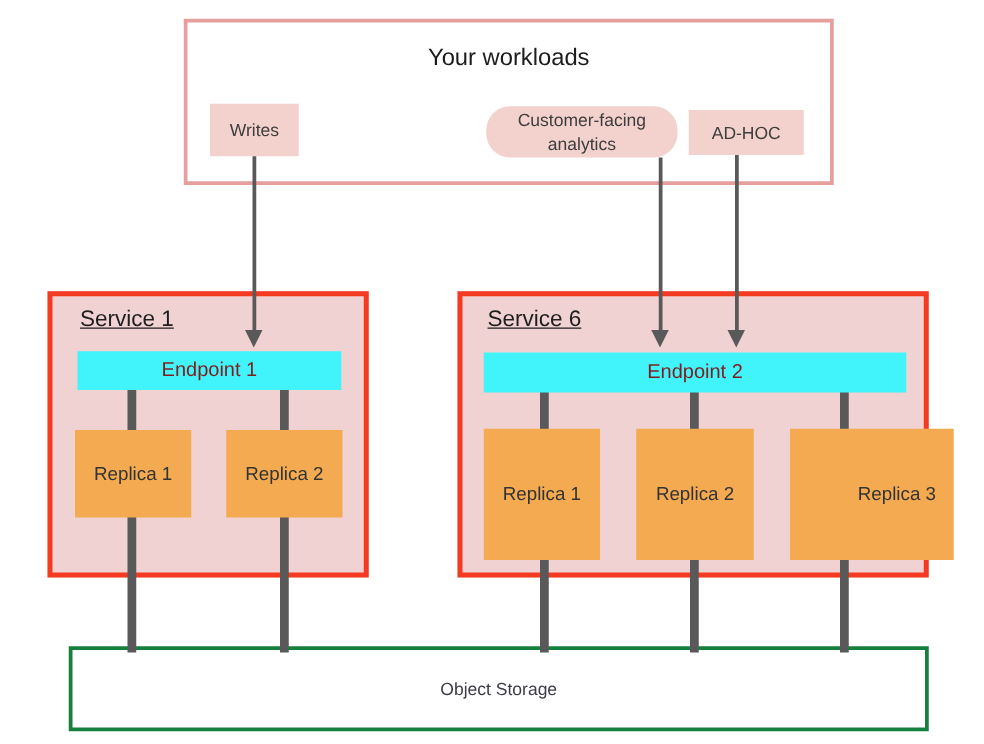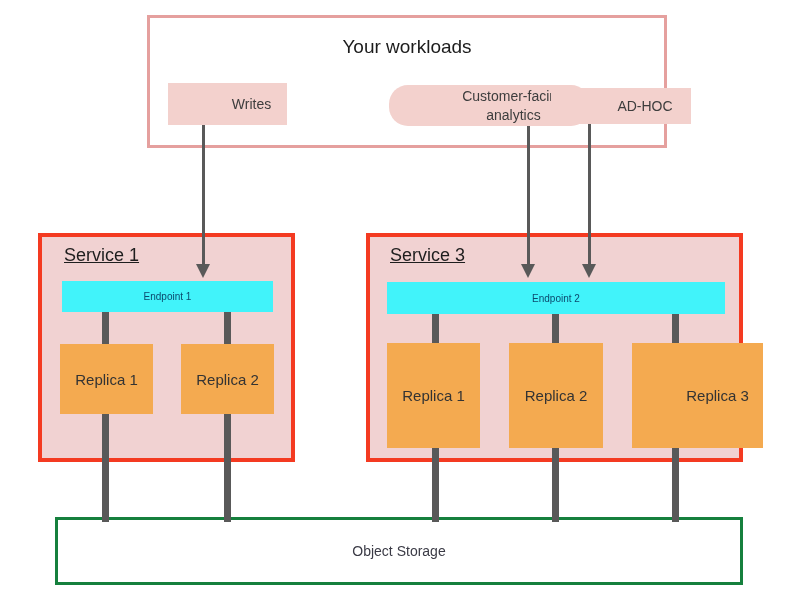--- a/index.html
+++ b/index.html
@@ -9,21 +9,21 @@
   .abs{position:absolute;}
 
   
   .workloads-box{left:147px;top:15px;width:514px;height:127px;
     border:3px solid #e5a09e;background:#ffffff;z-index:1;}
   .workloads-title{left:147px;top:36px;width:520px;text-align:center;
     font-size:19px;color:#1c1c1c;z-index:3;}
 
   
   .chip{background:#f3d1cd;display:flex;align-items:center;justify-content:center;
-    text-align:center;font-size:14px;color:#3d3d3d;line-height:19px;z-index:3;padding-left:48px;}
+    text-align:center;font-size:14px;color:#3d3d3d;line-height:19px;z-index:3;}
   .chip-writes{left:168px;top:83px;width:71px;height:42px;}
   .chip-analytics{left:389px;top:85px;width:153px;height:41px;border-radius:19px;}
   .chip-adhoc{left:551px;top:88px;width:92px;height:36px;}
 
   
   .arrow{width:14px;display:flex;flex-direction:column;align-items:center;z-index:4;}
   .arrow-shaft{width:3px;background:#595959;}
   .arrow-head{width:0;height:0;border-left:7px solid transparent;
     border-right:7px solid transparent;border-top:14px solid #595959;}
   .arrow-1{left:196px;top:125px;} .arrow-1 .arrow-shaft{height:139px;}
@@ -33,21 +33,21 @@
   
   .service-box{border:4px solid #f43a21;background:#f1d2d2;z-index:1;}
   .service1-box{left:38px;top:233px;width:249px;height:221px;}
   .service2-box{left:366px;top:233px;width:369px;height:221px;}
   .service-title{font-size:18px;color:#1e1e1e;z-index:3;text-decoration:underline;}
   .service1-title{left:64px;top:245px;}
   .service2-title{left:390px;top:245px;}
 
   
   .endpoint{background:#41f3fa;display:flex;align-items:center;justify-content:center;
-    font-size:10px;color:#0c4a6e;z-index:3;}
+    font-size:16px;color:#7f1d1d;z-index:3;}
   .endpoint-1{left:62px;top:281px;width:211px;height:31px;}
   .endpoint-2{left:387px;top:282px;width:338px;height:32px;}
 
   
   .replica{background:#f4aa50;display:flex;align-items:center;justify-content:center;
     font-size:15px;color:#333333;z-index:3;}
   .s1-r1{left:60px;top:344px;width:93px;height:70px;}
   .s1-r2{left:181px;top:344px;width:93px;height:70px;}
   .s2-r1{left:387px;top:343px;width:93px;height:105px;}
   .s2-r2{left:509px;top:343px;width:94px;height:105px;}
@@ -97,21 +97,21 @@
   <div class="abs service-box service1-box"></div>
   <div class="abs service-box service2-box"></div>
 
   <div class="abs connector conn-1"></div>
   <div class="abs connector conn-2"></div>
   <div class="abs connector conn-3"></div>
   <div class="abs connector conn-4"></div>
   <div class="abs connector conn-5"></div>
 
   <div class="abs service-title service1-title">Service 1</div>
-  <div class="abs service-title service2-title">Service 3</div>
+  <div class="abs service-title service2-title">Service 6</div>
 
   <div class="abs endpoint endpoint-1">
     <span>Endpoint 1</span>
   </div>
   <div class="abs endpoint endpoint-2">
     <span>Endpoint 2</span>
   </div>
 
   <div class="abs replica s1-r1">
     <span>Replica 1</span>

